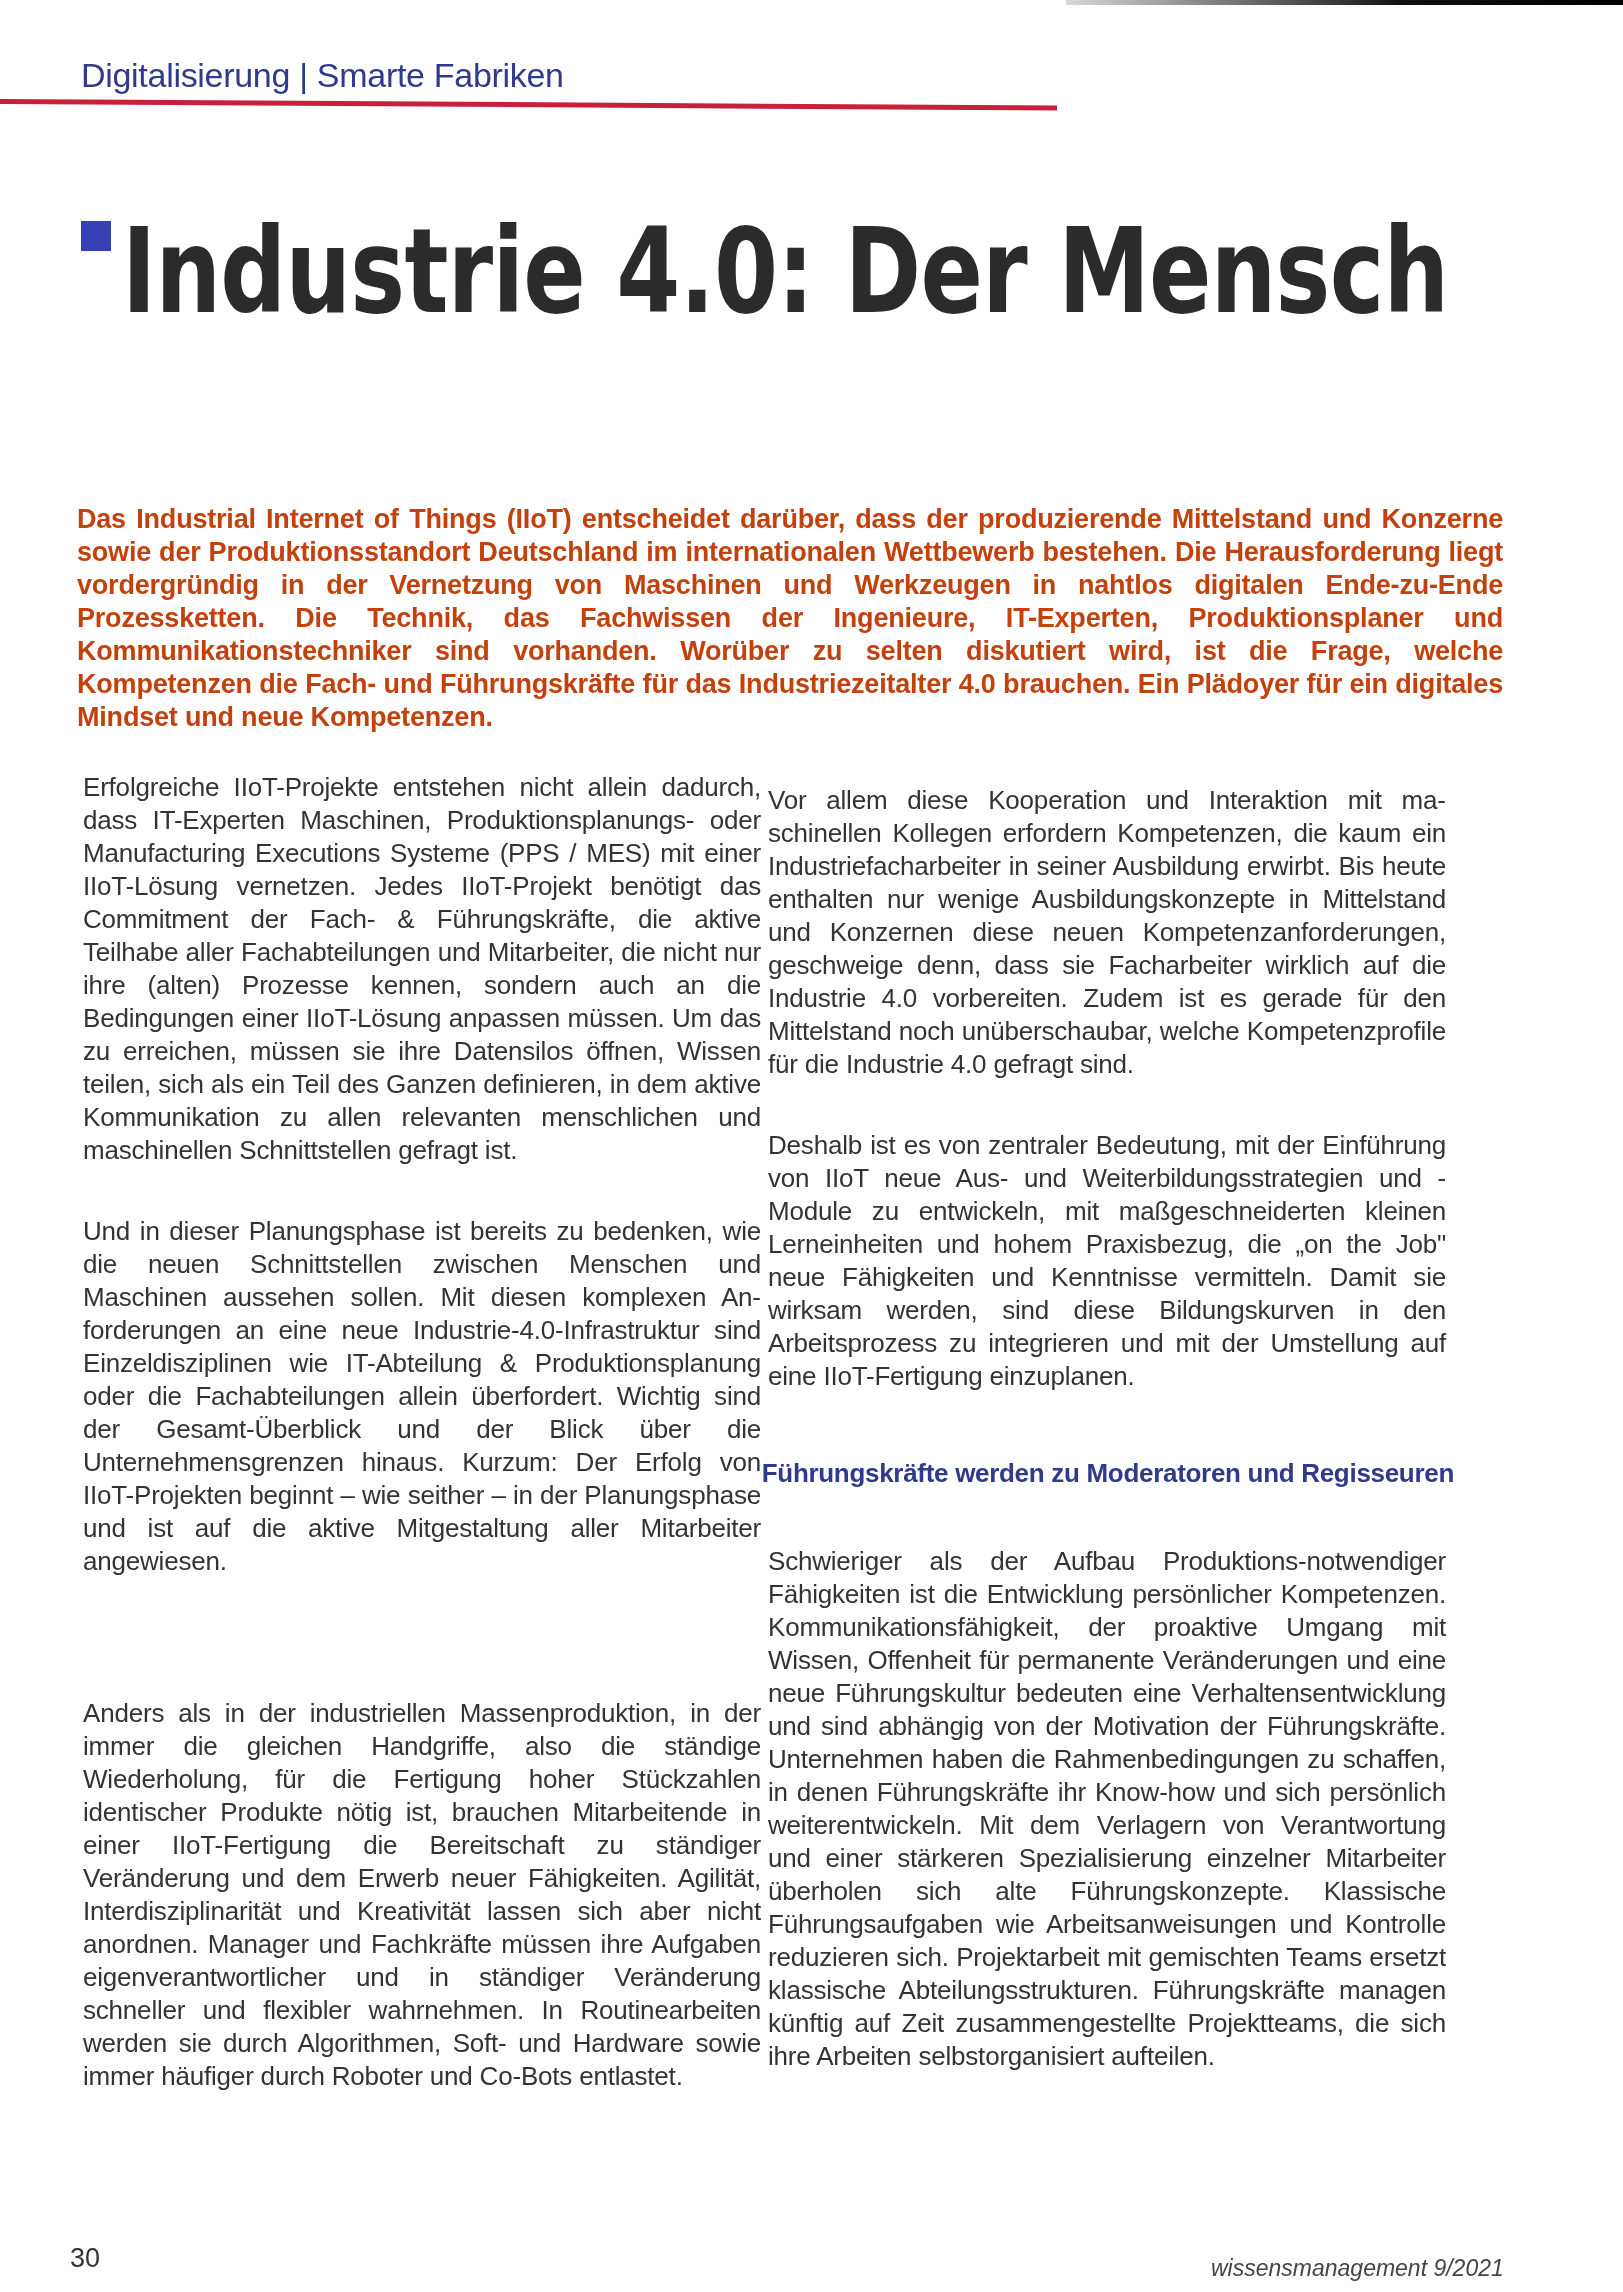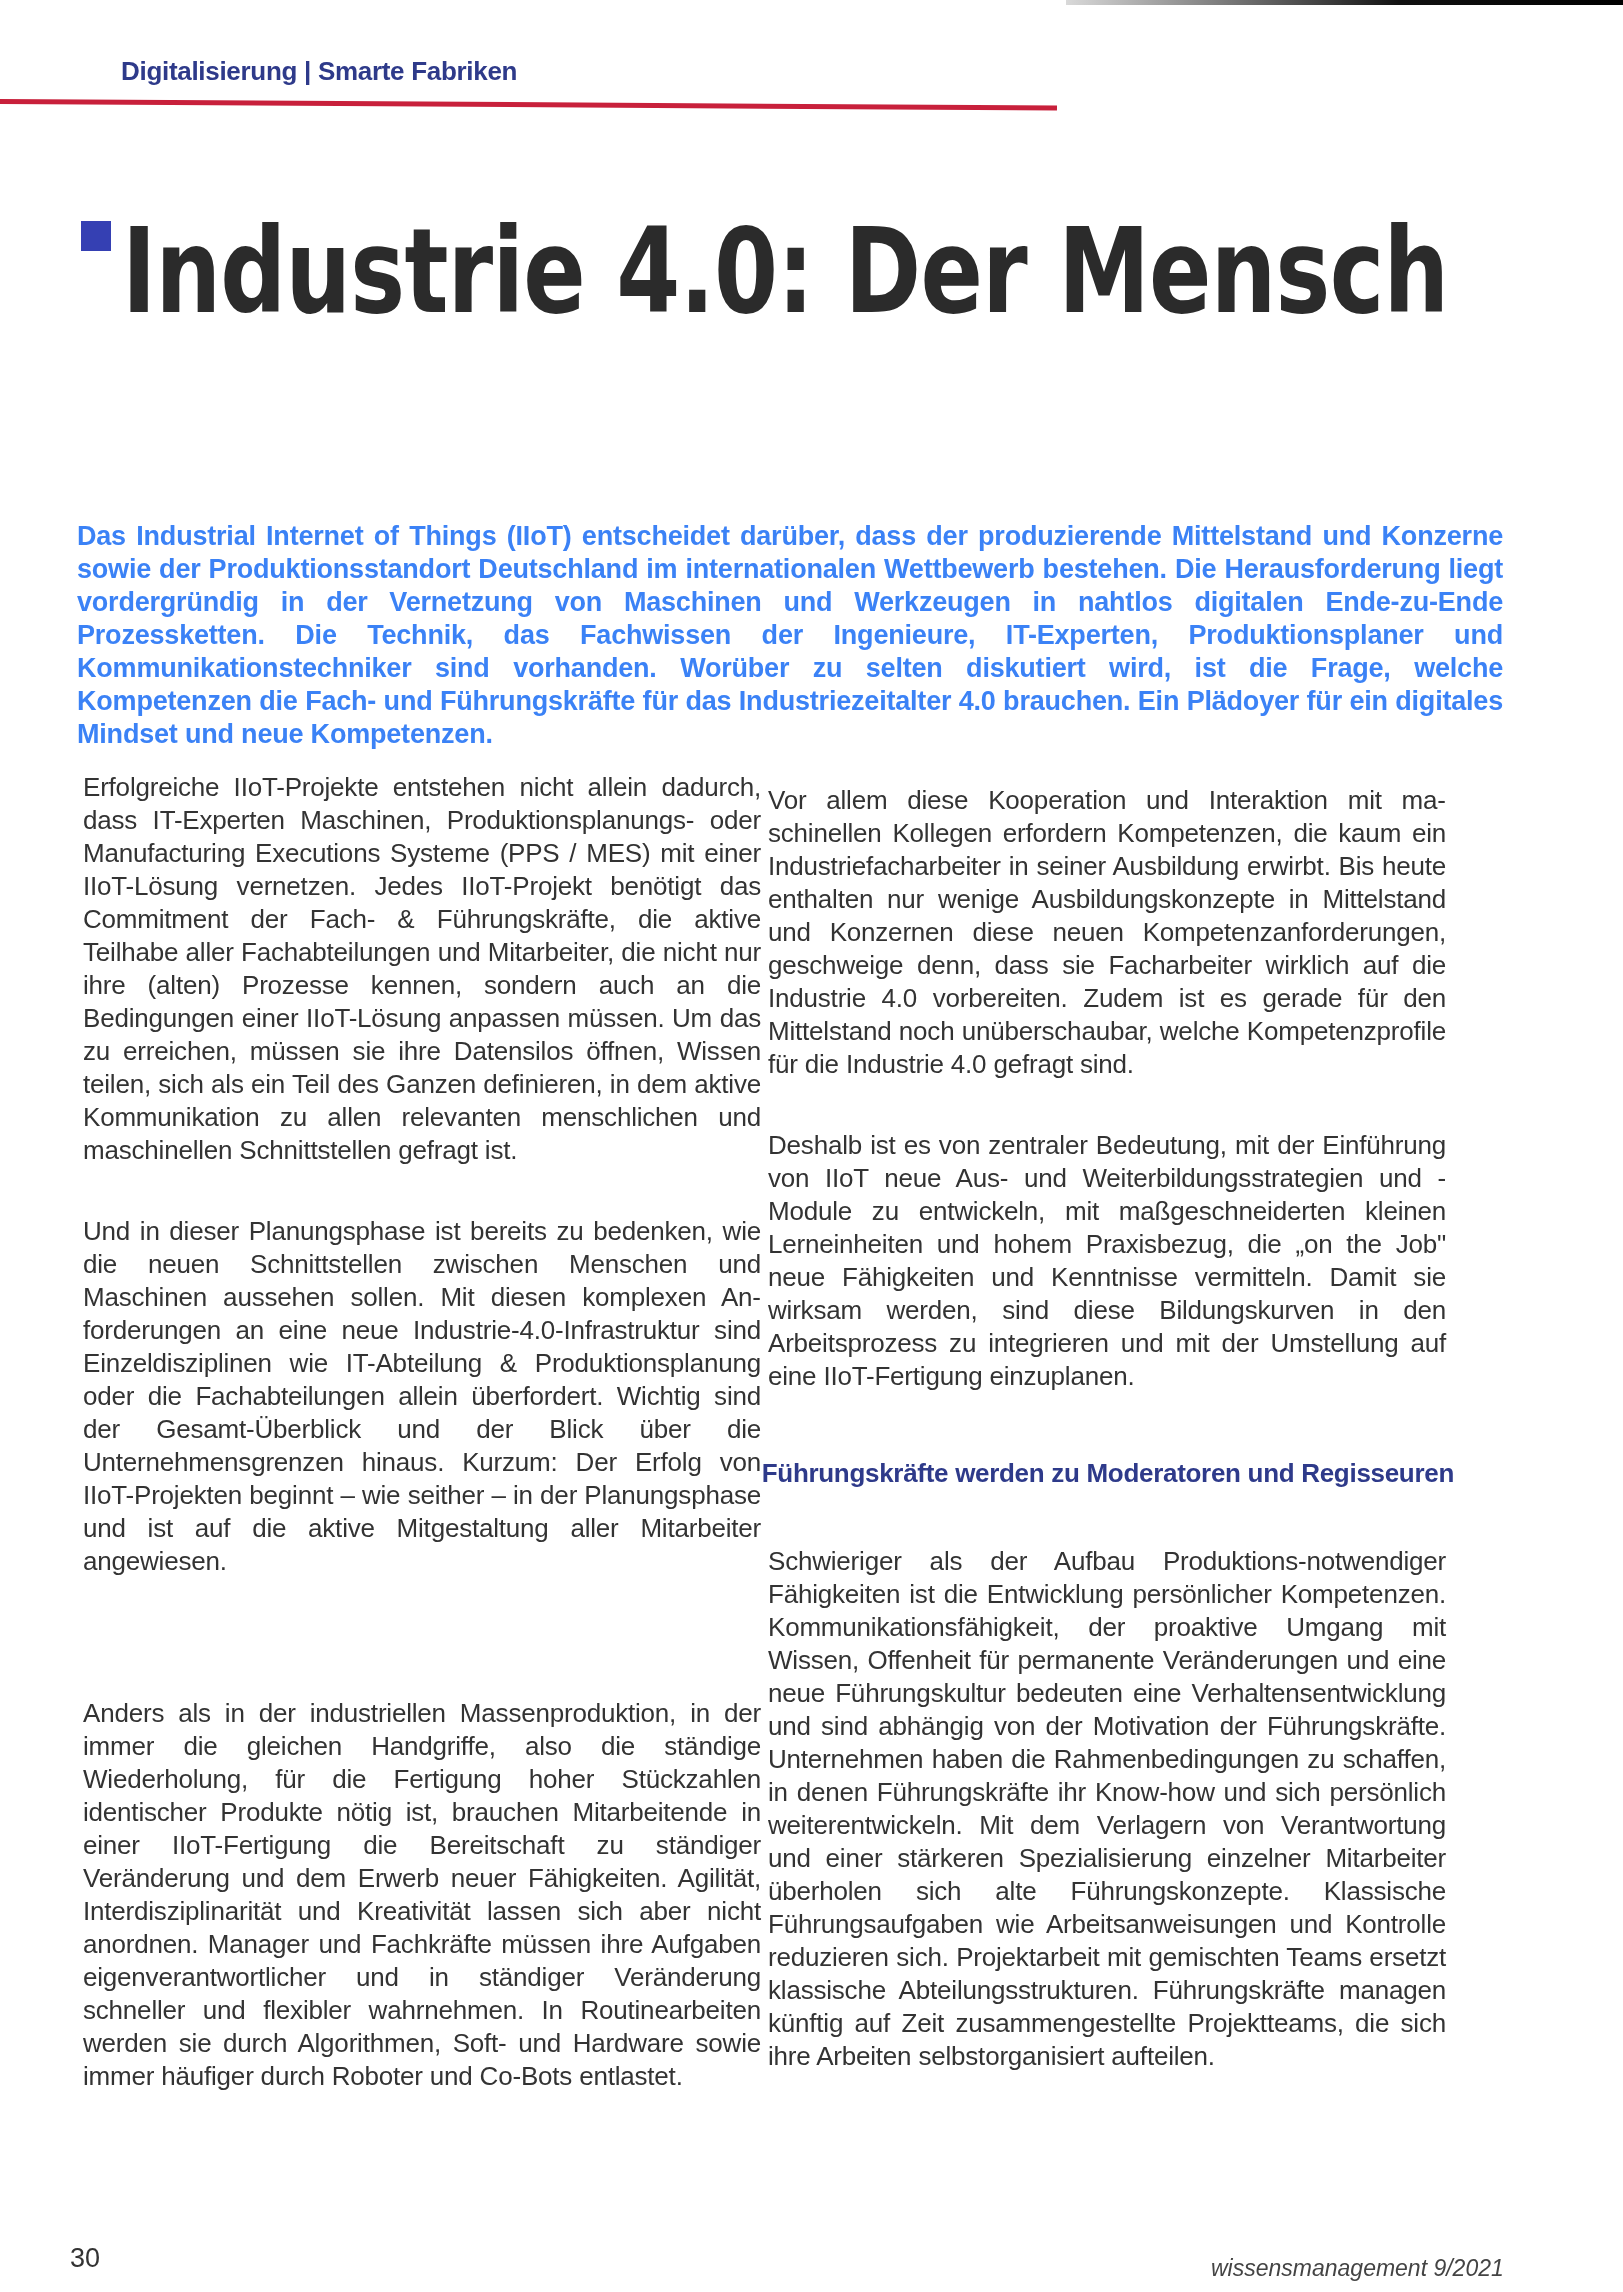--- a/index.html
+++ b/index.html
@@ -10,23 +10,22 @@
       overflow: hidden;
       font-family: "Liberation Sans", "DejaVu Sans", sans-serif;
       color: #2b2b2b;
     }
     .top-bar {
       position: absolute; top: 0; left: 1066px; width: 558px; height: 4.5px;
       background: linear-gradient(to right, rgba(0,0,0,0.15), #111 60%, #000);
     }
     .section-label {
       position: absolute; left: 81px; top: 56px;
-      font-size: 26px; font-weight: bold; color: #2e3a8a;
+      font-size: 34px; font-weight: normal; color: #2e3a8a;
       letter-spacing: -0.3px;
-      margin-left: 40px;
     }
     .red-rule {
       position: absolute; left: 0; top: 99px; width: 1057px; height: 4.5px;
       background: #c8203b;
       transform: rotate(0.35deg); transform-origin: left center;
     }
     .title-wrap {
       position: absolute; left: 81px; top: 219px;
       display: flex; align-items: flex-start;
     }
@@ -36,23 +35,23 @@
     .title {
       font-family: "DejaVu Sans", "Liberation Sans", sans-serif;
       font-weight: bold; font-size: 118px; line-height: 1;
       color: #2b2b2b;
       letter-spacing: -0.9px;
       transform: scaleX(0.78) ; transform-origin: left top;
       white-space: nowrap;
       margin-top: -7.2px;
     }
     .lead {
-      position: absolute; left: 77px; top: 493px; width: 1426px;
+      position: absolute; left: 77px; top: 476px; width: 1426px;
       font-size: 27px; font-weight: bold; line-height: 33px;
-      color: #3b82f6; text-align: justify;
+      color: #c2410c; text-align: justify;
       letter-spacing: -0.2px;
     }
     .col {
       position: absolute; width: 694px;
       font-size: 26px; line-height: 33px; color: #333;
       text-align: justify; hyphens: manual;
       letter-spacing: -0.2px;
     }
     .col-left { left: 75px; top: 763px; }
     .col-right { left: 760px; top: 776px; }

